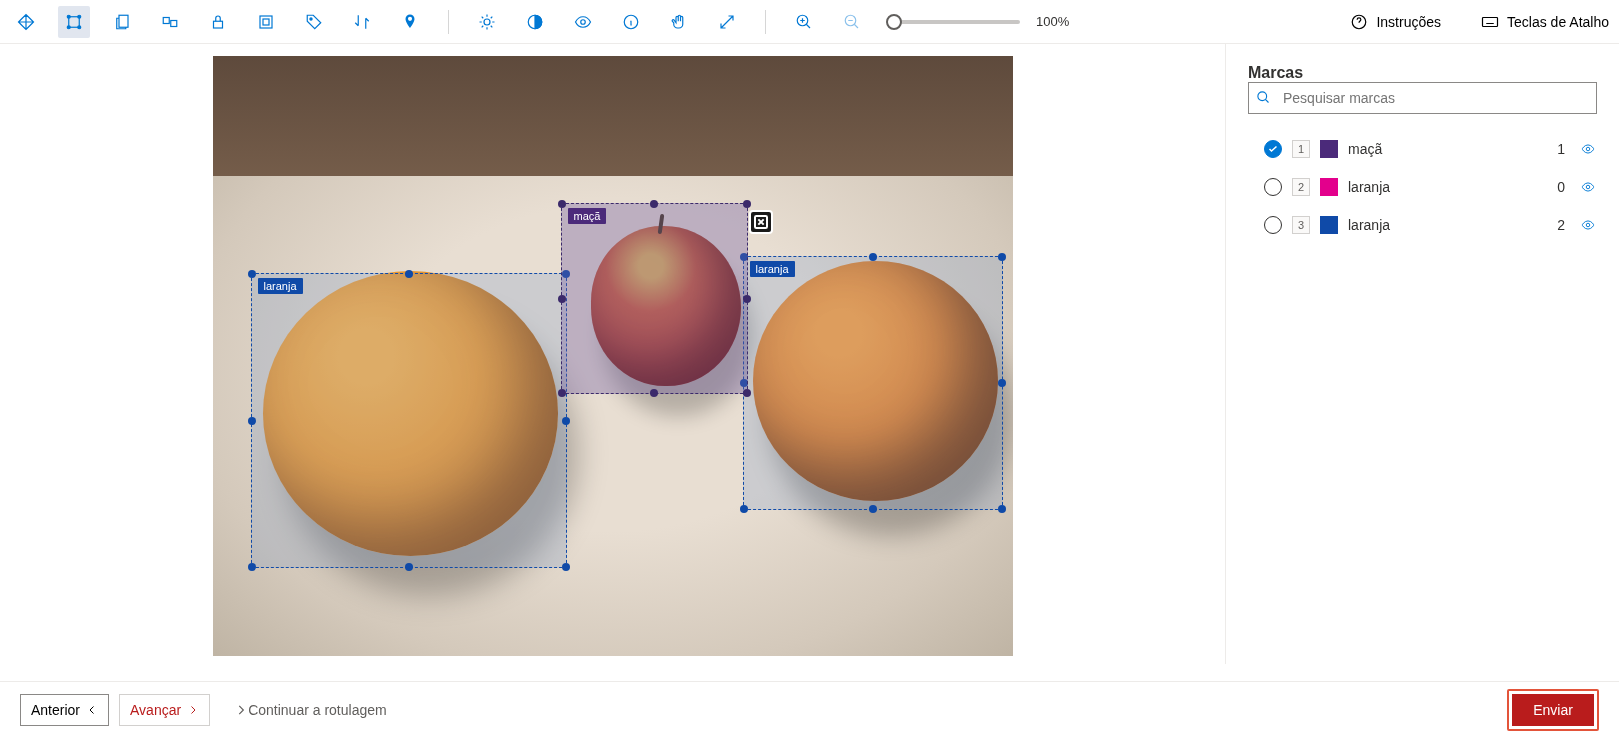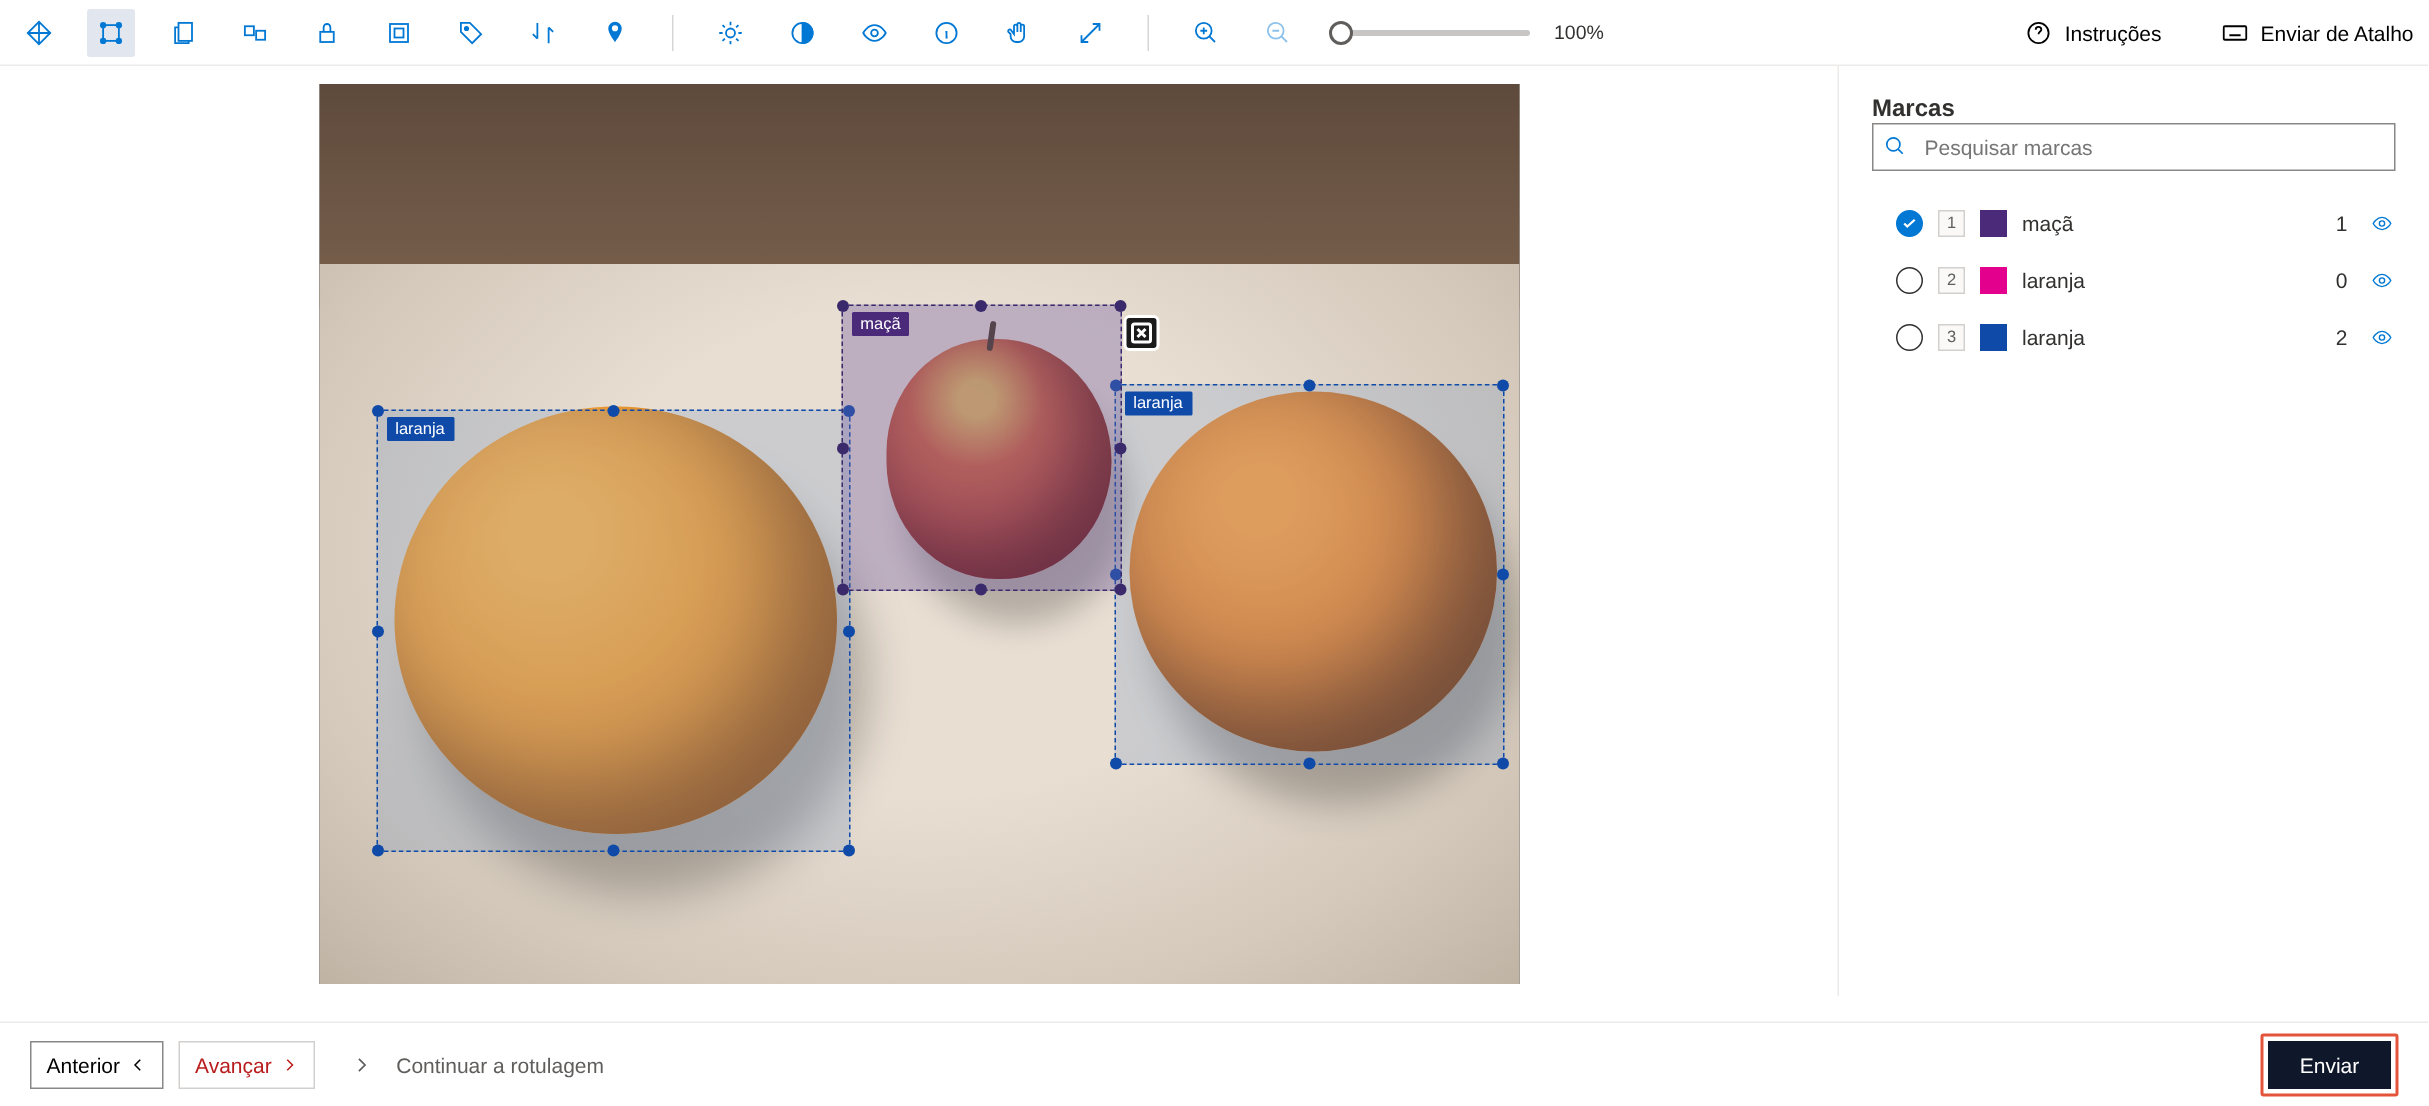--- a/index.html
+++ b/index.html
@@ -59,24 +59,24 @@
   .tag-swatch { width: 18px; height: 18px; flex-shrink: 0; }
   .tag-name { flex: 1; font-size: 14px; }
   .tag-count { font-size: 14px; color: #323130; margin-right: 4px; }
   .eye { color: #0078d4; width: 18px; height: 14px; }
 
   
   .footer { position: absolute; left: 0; right: 0; bottom: 0; height: 56px; border-top: 1px solid #edebe9; display: flex; align-items: center; padding: 0 20px; gap: 10px; }
   .nav-btn { height: 32px; padding: 0 10px; border: 1px solid #8a8886; background: #fff; display: flex; align-items: center; gap: 6px; font-size: 14px; cursor: pointer; }
   .nav-btn.secondary { border-color: #d2d0ce; color: #b91c1c; justify-content: flex-end; }
   .nav-btn svg { width: 12px; height: 12px; }
-  .continue { display: flex; align-items: center; gap: 16px; margin-left: 14px; color: #605e5c; font-size: 14px; }
+  .continue { display: flex; align-items: center; gap: 0; margin-left: 14px; color: #605e5c; font-size: 14px; }
   .footer-spacer { flex: 1; }
   .submit-wrap { border: 2px solid #e3543a; padding: 3px; border-radius: 2px; }
-  .submit-btn { background: #0f172a; color: #fff; border: none; height: 32px; width: 82px; font-size: 14px; cursor: pointer; }
+  .submit-btn { background: #b91c1c; color: #fff; border: none; height: 32px; width: 82px; font-size: 14px; cursor: pointer; }
 
 </style>
 </head>
 <body>
 
 <div class="toolbar">
   <div class="tool-btn">
       <svg viewBox="0 0 24 24" fill="none" stroke="currentColor" stroke-width="1.6">
         <path d="M12 2v20M2 12h20M7 7l-5 5 5 5M17 7l5 5-5 5M7 7l5-5 5 5M7 17l5 5 5-5"></path>
       </svg>
@@ -190,21 +190,21 @@
         <circle cx="12" cy="12" r="9"></circle>
         <path d="M9.5 9a2.5 2.5 0 015 0c0 1.5-2.5 2-2.5 4M12 17h.01"></path>
       </svg>
     <span>Instruções</span>
   </div>
   <div class="right-link">
     <svg viewBox="0 0 24 24" fill="none" stroke="currentColor" stroke-width="1.6">
         <rect x="2" y="6" width="20" height="12" rx="1"></rect>
         <path d="M6 10h.01M10 10h.01M14 10h.01M18 10h.01M7 14h10"></path>
       </svg>
-    <span>Enviar de Atalho</span>
+    <span>Teclas de Atalho</span>
   </div>
 </div>
 
 <div class="main">
   <div class="canvas-area">
     <div class="canvas">
       <div class="wall"></div>
       <div class="cloth"></div>
       <div class="fruit orange1"></div>
       <div class="fruit apple"></div>

